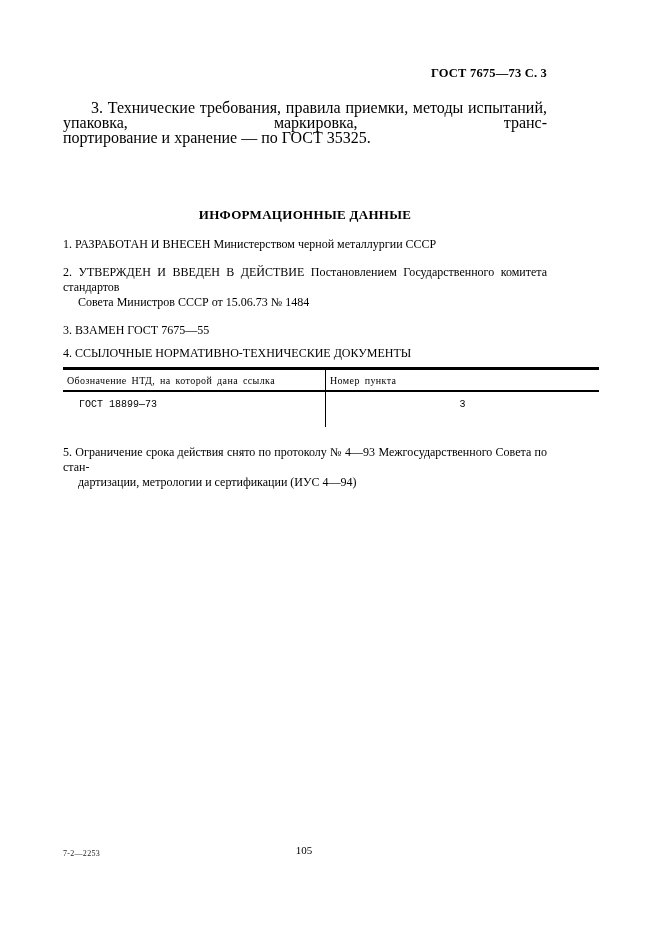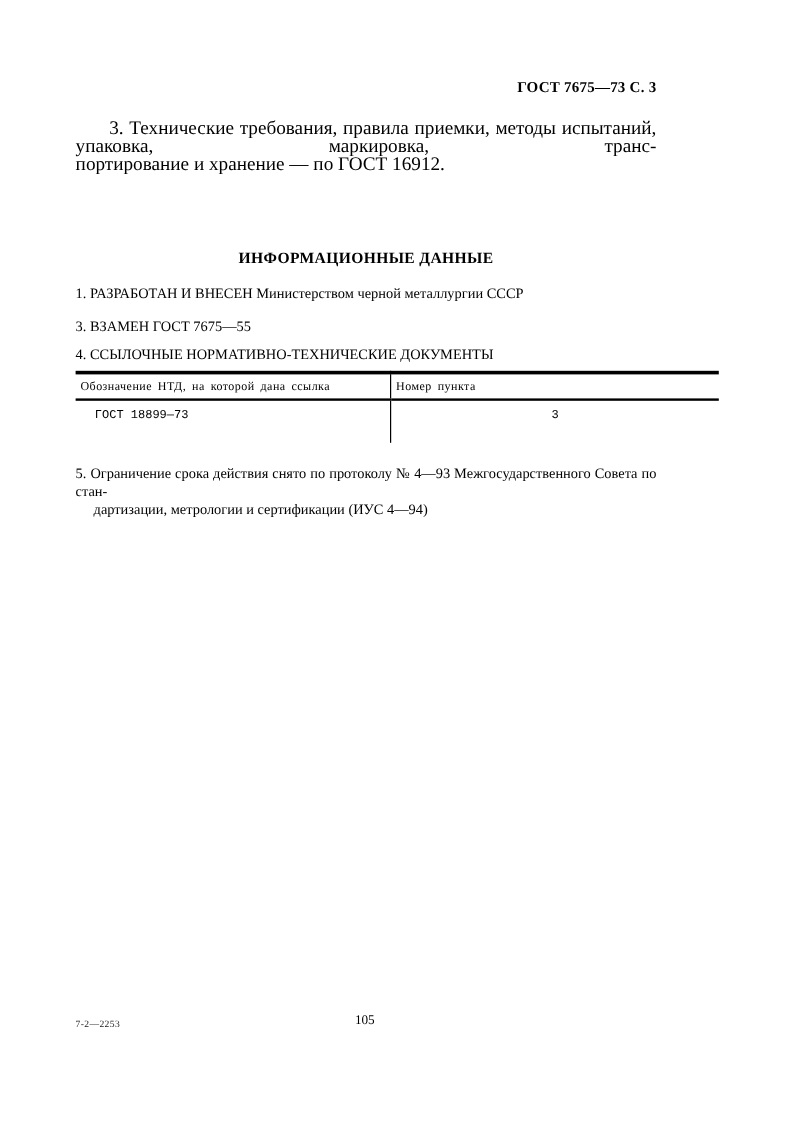--- a/index.html
+++ b/index.html
@@ -109,30 +109,32 @@
 </head>
 <body>
 
 <div class="page">
   <div class="content">
 
     <div class="running-head">ГОСТ 7675—73 С. 3</div>
 
     <div class="intro">
       <div class="line-first">3. Технические требования, правила приемки, методы испытаний, упаковка, маркировка, транс-</div>
-      <div class="line-cont">портирование и хранение — по ГОСТ 16912.</div>
+      <div class="line-cont">портирование и хранение — по ГОСТ 35325.</div>
     </div>
 
     <div class="section-title">ИНФОРМАЦИОННЫЕ ДАННЫЕ</div>
 
     <div class="info-item mt15">
       <div class="line-first">1. РАЗРАБОТАН И ВНЕСЕН Министерством черной металлургии СССР</div>
     </div>
 
     <div class="info-item mt13">
+      <div class="line-first fill">2. УТВЕРЖДЕН И ВВЕДЕН В ДЕЙСТВИЕ Постановлением Государственного комитета стандартов</div>
+      <div class="line-cont">Совета Министров СССР от 15.06.73 № 1484</div>
     </div>
 
     <div class="info-item mt13">
       <div class="line-first">3. ВЗАМЕН ГОСТ 7675—55</div>
     </div>
 
     <div class="info-item mt8">
       <div class="line-first">4. ССЫЛОЧНЫЕ НОРМАТИВНО-ТЕХНИЧЕСКИЕ ДОКУМЕНТЫ</div>
     </div>
 

